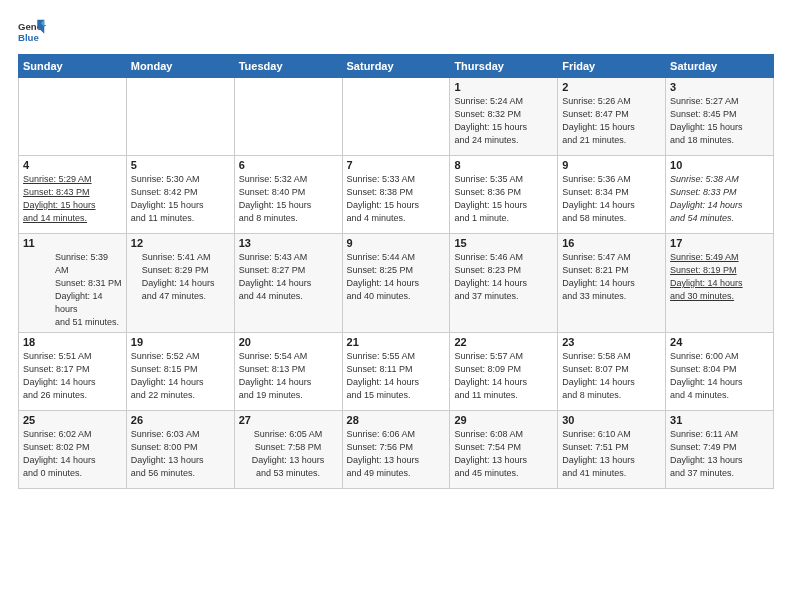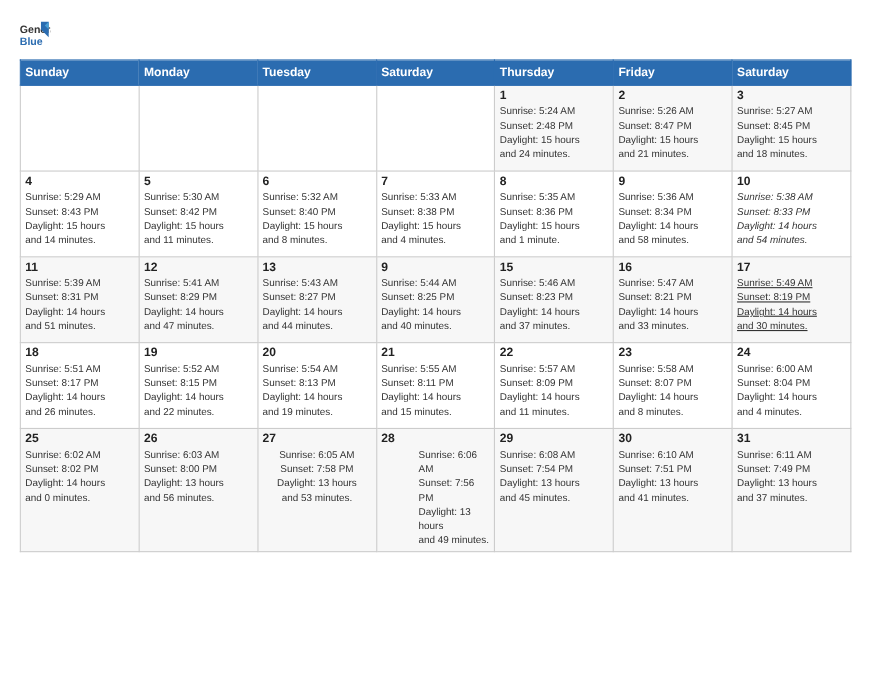--- a/index.html
+++ b/index.html
@@ -120,21 +120,21 @@
     </thead>
     <tbody id="calendar-body">
     <tr>
           <td class="empty-cell"></td>
           <td class="empty-cell"></td>
           <td class="empty-cell"></td>
           <td class="empty-cell"></td>
           <td>
             <span class="day-num">1</span>
             <div class="day-info" style="white-space: pre-line;">Sunrise: 5:24 AM
-Sunset: 2:48 PM
+Sunset: 8:32 PM
 Daylight: 15 hours
 and 24 minutes.</div>
           </td>
           <td>
             <span class="day-num">2</span>
             <div class="day-info" style="white-space: pre-line;">Sunrise: 5:26 AM
 Sunset: 8:47 PM
 Daylight: 15 hours
 and 21 minutes.</div>
           </td>
@@ -142,21 +142,21 @@
             <span class="day-num">3</span>
             <div class="day-info" style="white-space: pre-line;">Sunrise: 5:27 AM
 Sunset: 8:45 PM
 Daylight: 15 hours
 and 18 minutes.</div>
           </td>
         </tr>
         <tr>
           <td>
             <span class="day-num">4</span>
-            <div class="day-info" style="white-space: pre-line;">Sunrise: 5:29 AM
+            <div class="day-info" style="white-space: pre-line; text-decoration: underline;">Sunrise: 5:29 AM
 Sunset: 8:43 PM
 Daylight: 15 hours
 and 14 minutes.</div>
           </td>
           <td>
             <span class="day-num">5</span>
             <div class="day-info" style="white-space: pre-line;">Sunrise: 5:30 AM
 Sunset: 8:42 PM
 Daylight: 15 hours
 and 11 minutes.</div>
@@ -193,28 +193,28 @@
             <span class="day-num">10</span>
             <div class="day-info" style="white-space: pre-line; font-style: italic;">Sunrise: 5:38 AM
 Sunset: 8:33 PM
 Daylight: 14 hours
 and 54 minutes.</div>
           </td>
         </tr>
         <tr>
           <td>
             <span class="day-num">11</span>
-            <div class="day-info" style="white-space: pre-line;">Sunrise: 5:39 AM
+            <div class="day-info" style="white-space: pre-line; margin-left: 32px;">Sunrise: 5:39 AM
 Sunset: 8:31 PM
 Daylight: 14 hours
 and 51 minutes.</div>
           </td>
           <td>
             <span class="day-num">12</span>
-            <div class="day-info" style="white-space: pre-line;">Sunrise: 5:41 AM
+            <div class="day-info" style="white-space: pre-line; margin-left: 11px;">Sunrise: 5:41 AM
 Sunset: 8:29 PM
 Daylight: 14 hours
 and 47 minutes.</div>
           </td>
           <td>
             <span class="day-num">13</span>
             <div class="day-info" style="white-space: pre-line;">Sunrise: 5:43 AM
 Sunset: 8:27 PM
 Daylight: 14 hours
 and 44 minutes.</div>
@@ -316,21 +316,21 @@
           </td>
           <td>
             <span class="day-num">27</span>
             <div class="day-info" style="white-space: pre-line; text-align: center;">Sunrise: 6:05 AM
 Sunset: 7:58 PM
 Daylight: 13 hours
 and 53 minutes.</div>
           </td>
           <td>
             <span class="day-num">28</span>
-            <div class="day-info" style="white-space: pre-line; margin-left: 34px;">Sunrise: 6:06 AM
+            <div class="day-info" style="white-space: pre-line;">Sunrise: 6:06 AM
 Sunset: 7:56 PM
 Daylight: 13 hours
 and 49 minutes.</div>
           </td>
           <td>
             <span class="day-num">29</span>
             <div class="day-info" style="white-space: pre-line;">Sunrise: 6:08 AM
 Sunset: 7:54 PM
 Daylight: 13 hours
 and 45 minutes.</div>

